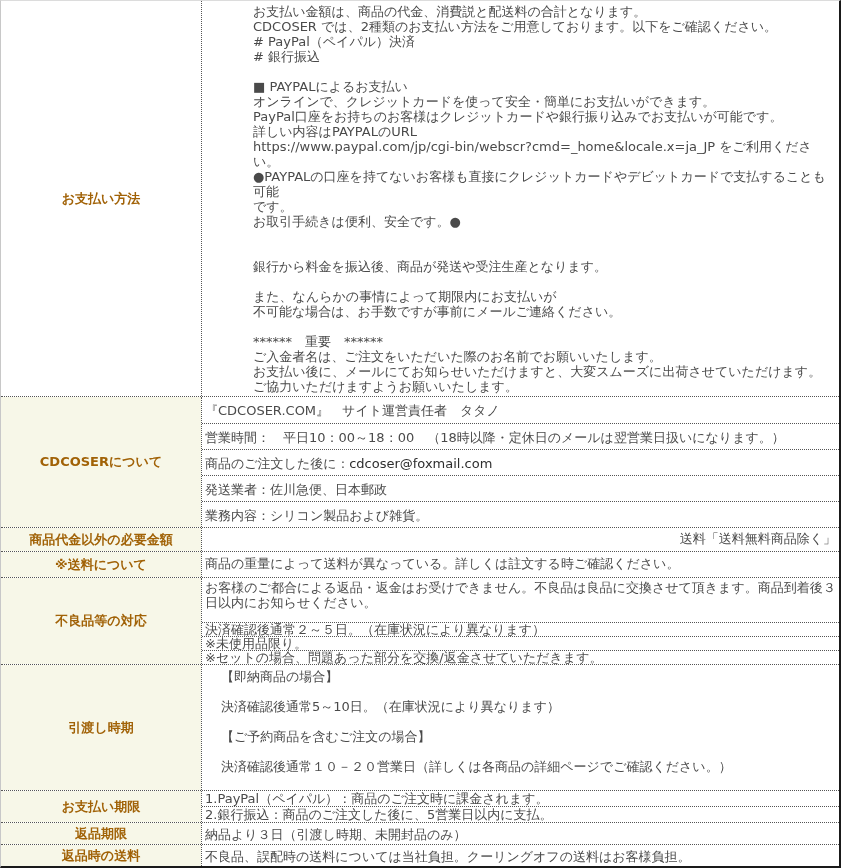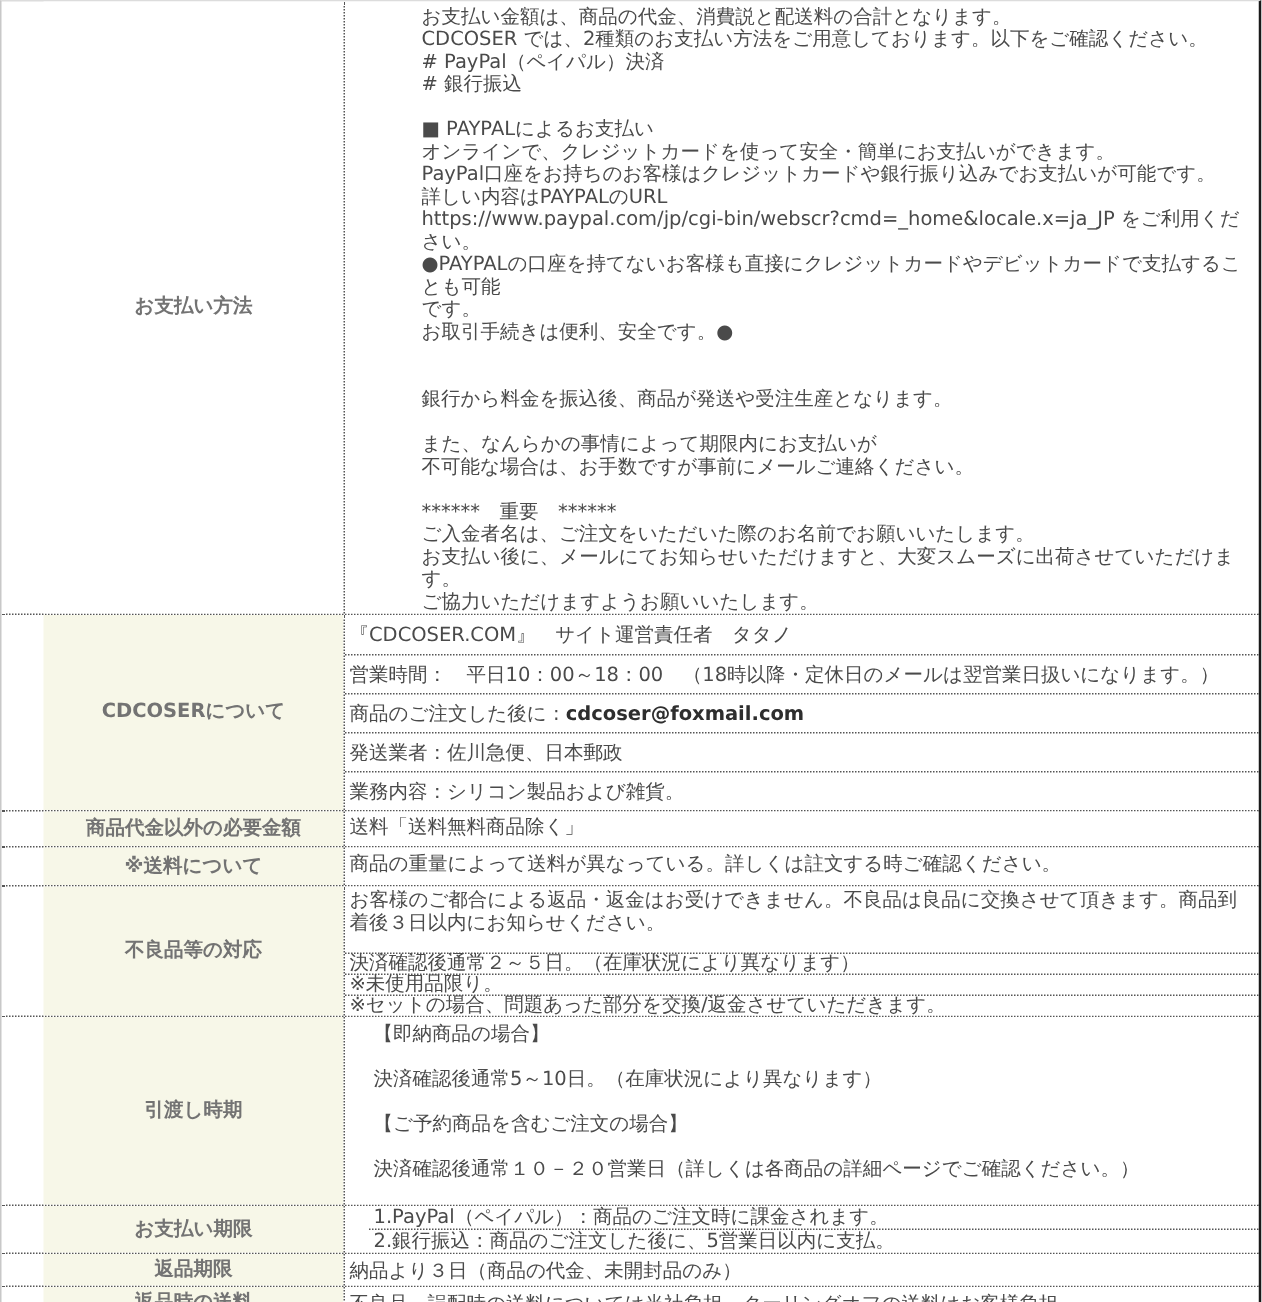--- a/index.html
+++ b/index.html
@@ -17,45 +17,44 @@
     border-bottom:2px solid #1a1a1a;
     background:#ffffff;
   }
   .row { display:flex; align-items:stretch; }
   .row + .row { border-top:1px dotted #555; }
   .hcell {
     flex:0 0 200px; width:200px; box-sizing:border-box;
     background:#f7f7e8;
     display:flex; align-items:center; justify-content:center;
     text-align:right;
-    font-weight:bold; font-size:13px; color:#737373;
+    font-weight:bold; font-size:13px; color:#a16207;
     padding:2px 6px;
     line-height:16px;
-    margin-left:28px;
   }
   .hcell.white { background:#ffffff; }
   .cwrap {
     flex:1 1 auto; min-width:0; box-sizing:border-box;
     border-left:1px dotted #555;
     background:#ffffff;
   }
   .ccell { box-sizing:border-box; padding:3px 3px 0 3px; }
   .sub { box-sizing:border-box; padding:0 3px; }
   .sub + .sub { border-top:1px dotted #555; }
   .tl { line-height:15px; min-height:15px; white-space:pre-wrap; }
   .about-sub { height:26px; padding-top:6px; line-height:15px; }
-  .fee-cell { min-height:23px; padding-top:3px; line-height:15px; }
+  .fee-cell { min-height:23px; padding-top:3px; line-height:15px;text-align:right; }
   .note-cell { min-height:25px; padding-top:4px; line-height:15px; }
   .def-main { min-height:44px; padding-top:2px; line-height:15px; }
   .def-item { min-height:14px; line-height:13px; }
   .pay-content { min-height:395px;margin-left:48px; }
   .deliver-content { min-height:125px; padding-top:4px;margin-left:16px; }
-  .deadline-item { min-height:15px; line-height:14px; padding-top:1px;margin-left:16px; }
+  .deadline-item { min-height:15px; line-height:14px; padding-top:1px; }
   .return-cell { min-height:21px; padding-top:4px; line-height:15px; }
-  .email-bold { font-weight:bold; color:#2e2e2e;margin-top:43px; }
+  .email-bold { font-weight:normal; color:#2e2e2e;margin-top:43px; }
 </style>
 </head>
 <body>
 
 <div class="shop-table">
 
   <div class="row">
     <div class="hcell white">お支払い方法</div>
     <div class="cwrap">
       <div class="ccell pay-content">
@@ -141,21 +140,21 @@
     <div class="hcell">お支払い期限</div>
     <div class="cwrap">
       <div class="sub deadline-item">1.PayPal（ペイパル）：商品のご注文時に課金されます。</div>
       <div class="sub deadline-item">2.銀行振込：商品のご注文した後に、5営業日以内に支払。</div>
     </div>
   </div>
 
   <div class="row">
     <div class="hcell">返品期限</div>
     <div class="cwrap">
-      <div class="sub return-cell">納品より３日（商品の代金、未開封品のみ）</div>
+      <div class="sub return-cell">納品より３日（引渡し時期、未開封品のみ）</div>
     </div>
   </div>
 
   <div class="row">
     <div class="hcell">返品時の送料</div>
     <div class="cwrap">
       <div class="sub return-cell">不良品、誤配時の送料については当社負担。クーリングオフの送料はお客様負担。</div>
     </div>
   </div>
 

